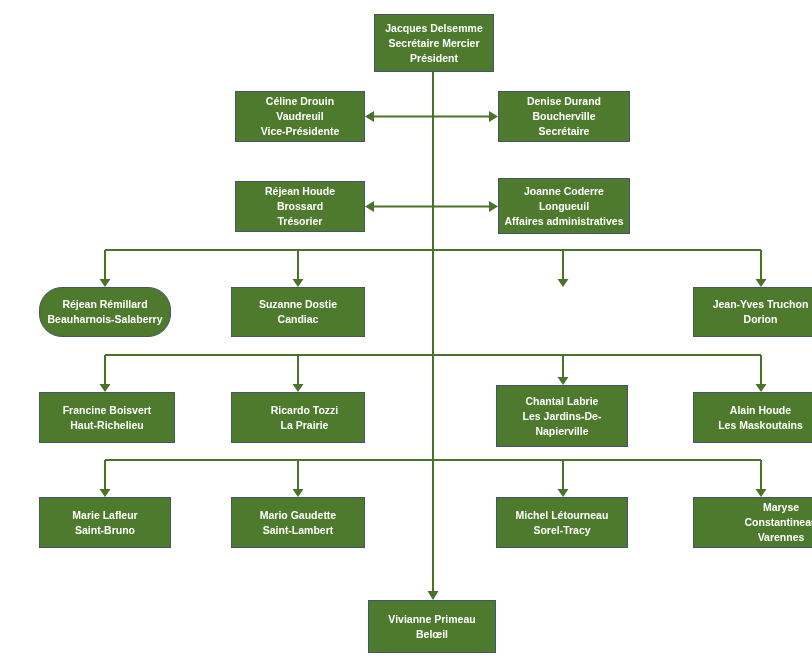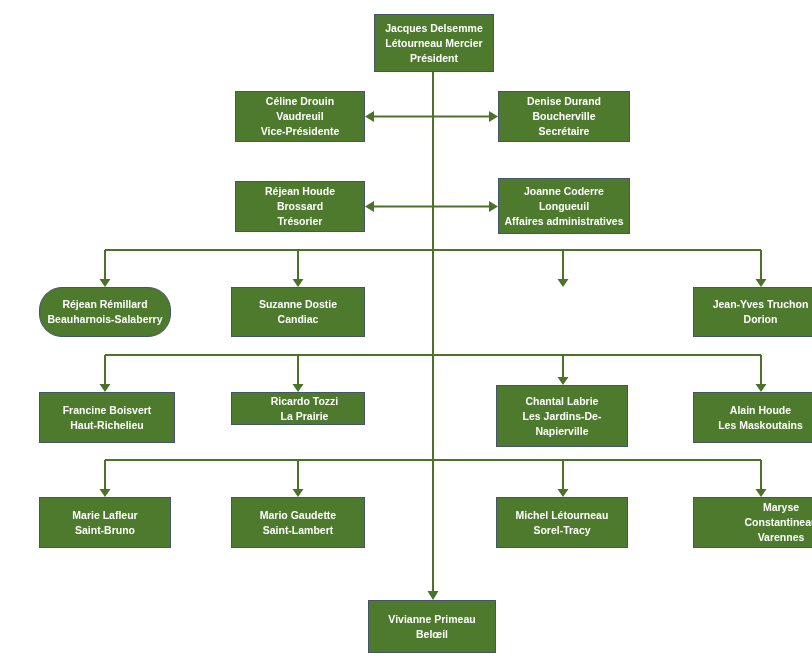--- a/index.html
+++ b/index.html
@@ -37,21 +37,21 @@
   .n-president     {left:346px;top:14px; width:120px;height:58px;}
   .n-vp            {left:207px;top:91px; width:130px;height:51px;}
   .n-secretary     {left:470px;top:91px; width:132px;height:51px;}
   .n-treasurer     {left:207px;top:181px;width:130px;height:51px;}
   .n-admin         {left:470px;top:178px;width:132px;height:56px;}
   .n-remillard     {left:11px; top:287px;width:132px;height:50px;border-radius:23px;}
   .n-dostie        {left:203px;top:287px;width:134px;height:50px;}
   .n-fortin        {left:470px;top:287px;width:130px;height:50px;}
   .n-truchon       {left:665px;top:287px;width:135px;height:50px;}
   .n-boisvert      {left:11px; top:392px;width:136px;height:51px;}
-  .n-tozzi         {left:203px;top:392px;width:134px;height:33px;padding-left:16px;}
+  .n-tozzi         {left:203px;top:392px;width:134px;height:51px;padding-left:16px;}
   .n-labrie        {left:468px;top:385px;width:132px;height:62px;}
   .n-houde-alain   {left:665px;top:392px;width:135px;height:51px;}
   .n-lafleur       {left:11px; top:497px;width:132px;height:51px;}
   .n-gaudette      {left:203px;top:497px;width:134px;height:51px;}
   .n-letourneau    {left:468px;top:497px;width:132px;height:51px;}
   .n-constantineau {left:665px;top:497px;width:135px;height:51px;padding-left:44px;}
   .n-primeau       {left:340px;top:600px;width:128px;height:53px;}
 </style>
 </head>
 <body>
@@ -85,21 +85,21 @@
 
     <path d="M77 460 H733 M77 460 V489 M270 460 V489 M535 460 V489 M733 460 V489"></path>
     <polygon points="71.5,489 82.5,489 77,497"></polygon>
     <polygon points="264.5,489 275.5,489 270,497"></polygon>
     <polygon points="529.5,489 540.5,489 535,497"></polygon>
     <polygon points="727.5,489 738.5,489 733,497"></polygon>
   </svg>
 
   <div class="node n-president">
     <span>Jacques Delsemme</span>
-    <span>Létourneau Mercier</span>
+    <span>Secrétaire Mercier</span>
     <span>Président</span>
   </div>
 
   <div class="node n-vp">
     <span>Céline Drouin</span>
     <span>Vaudreuil</span>
     <span>Vice-Présidente</span>
   </div>
 
   <div class="node n-secretary">

